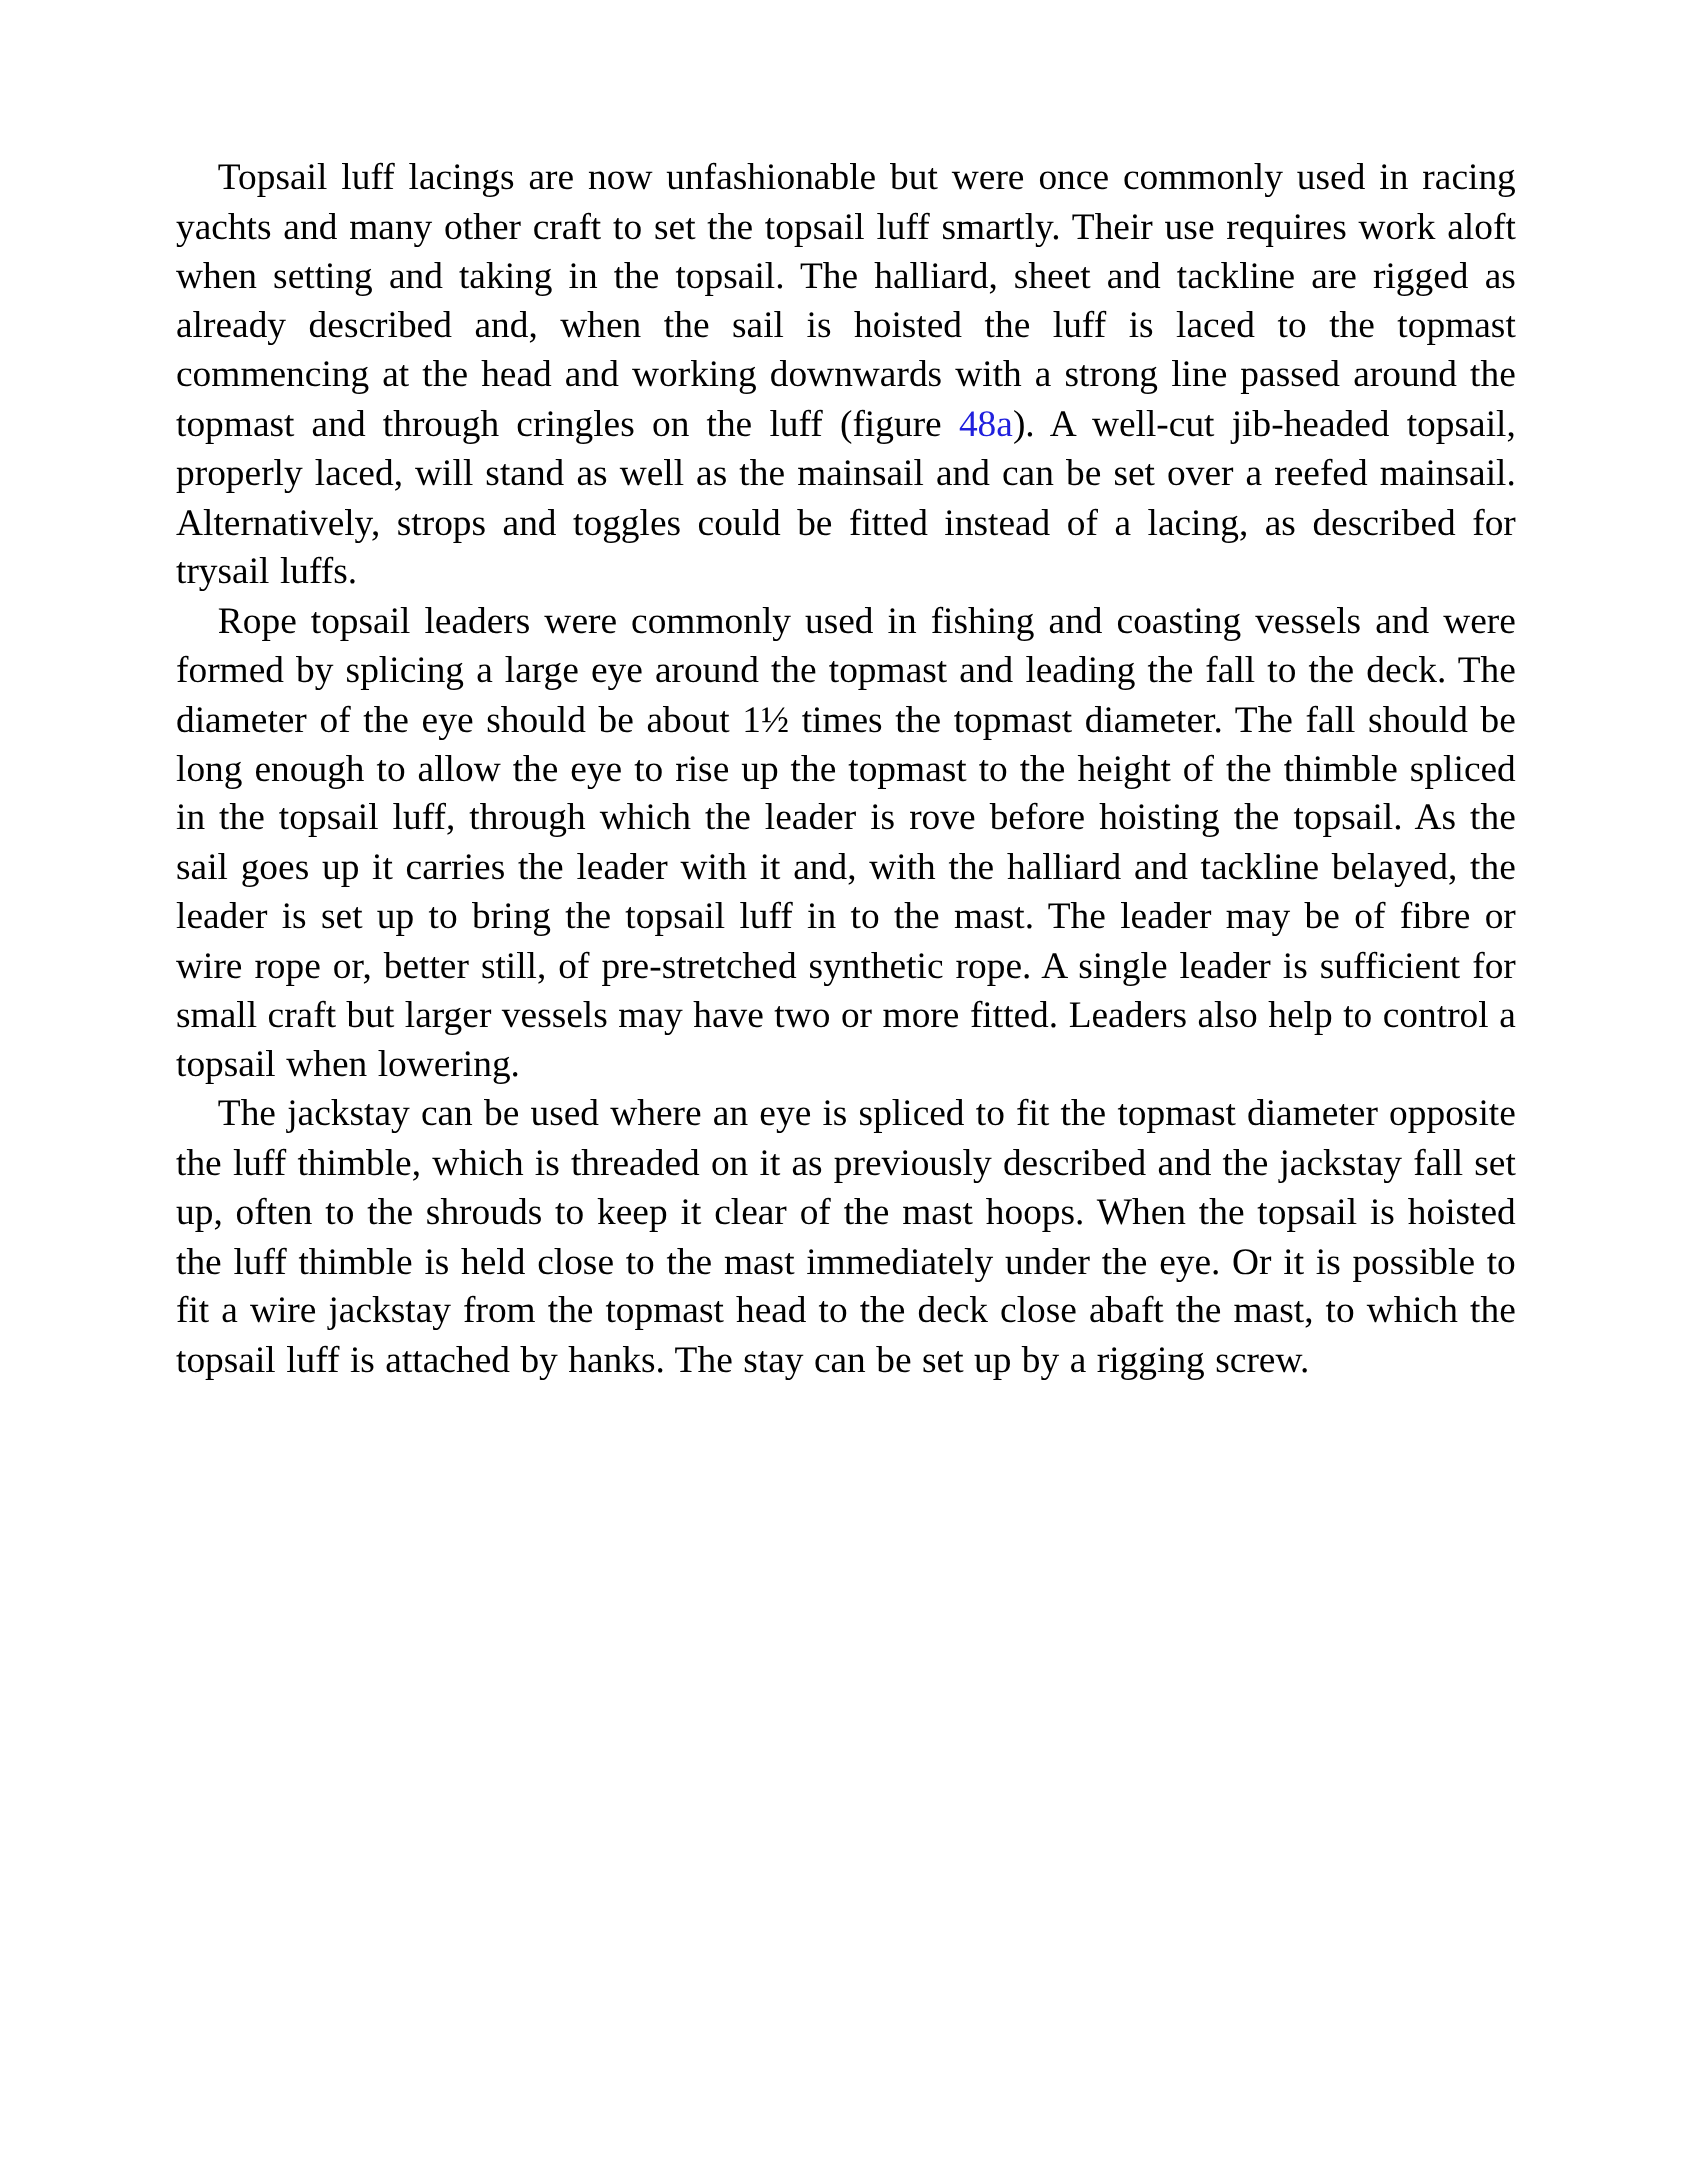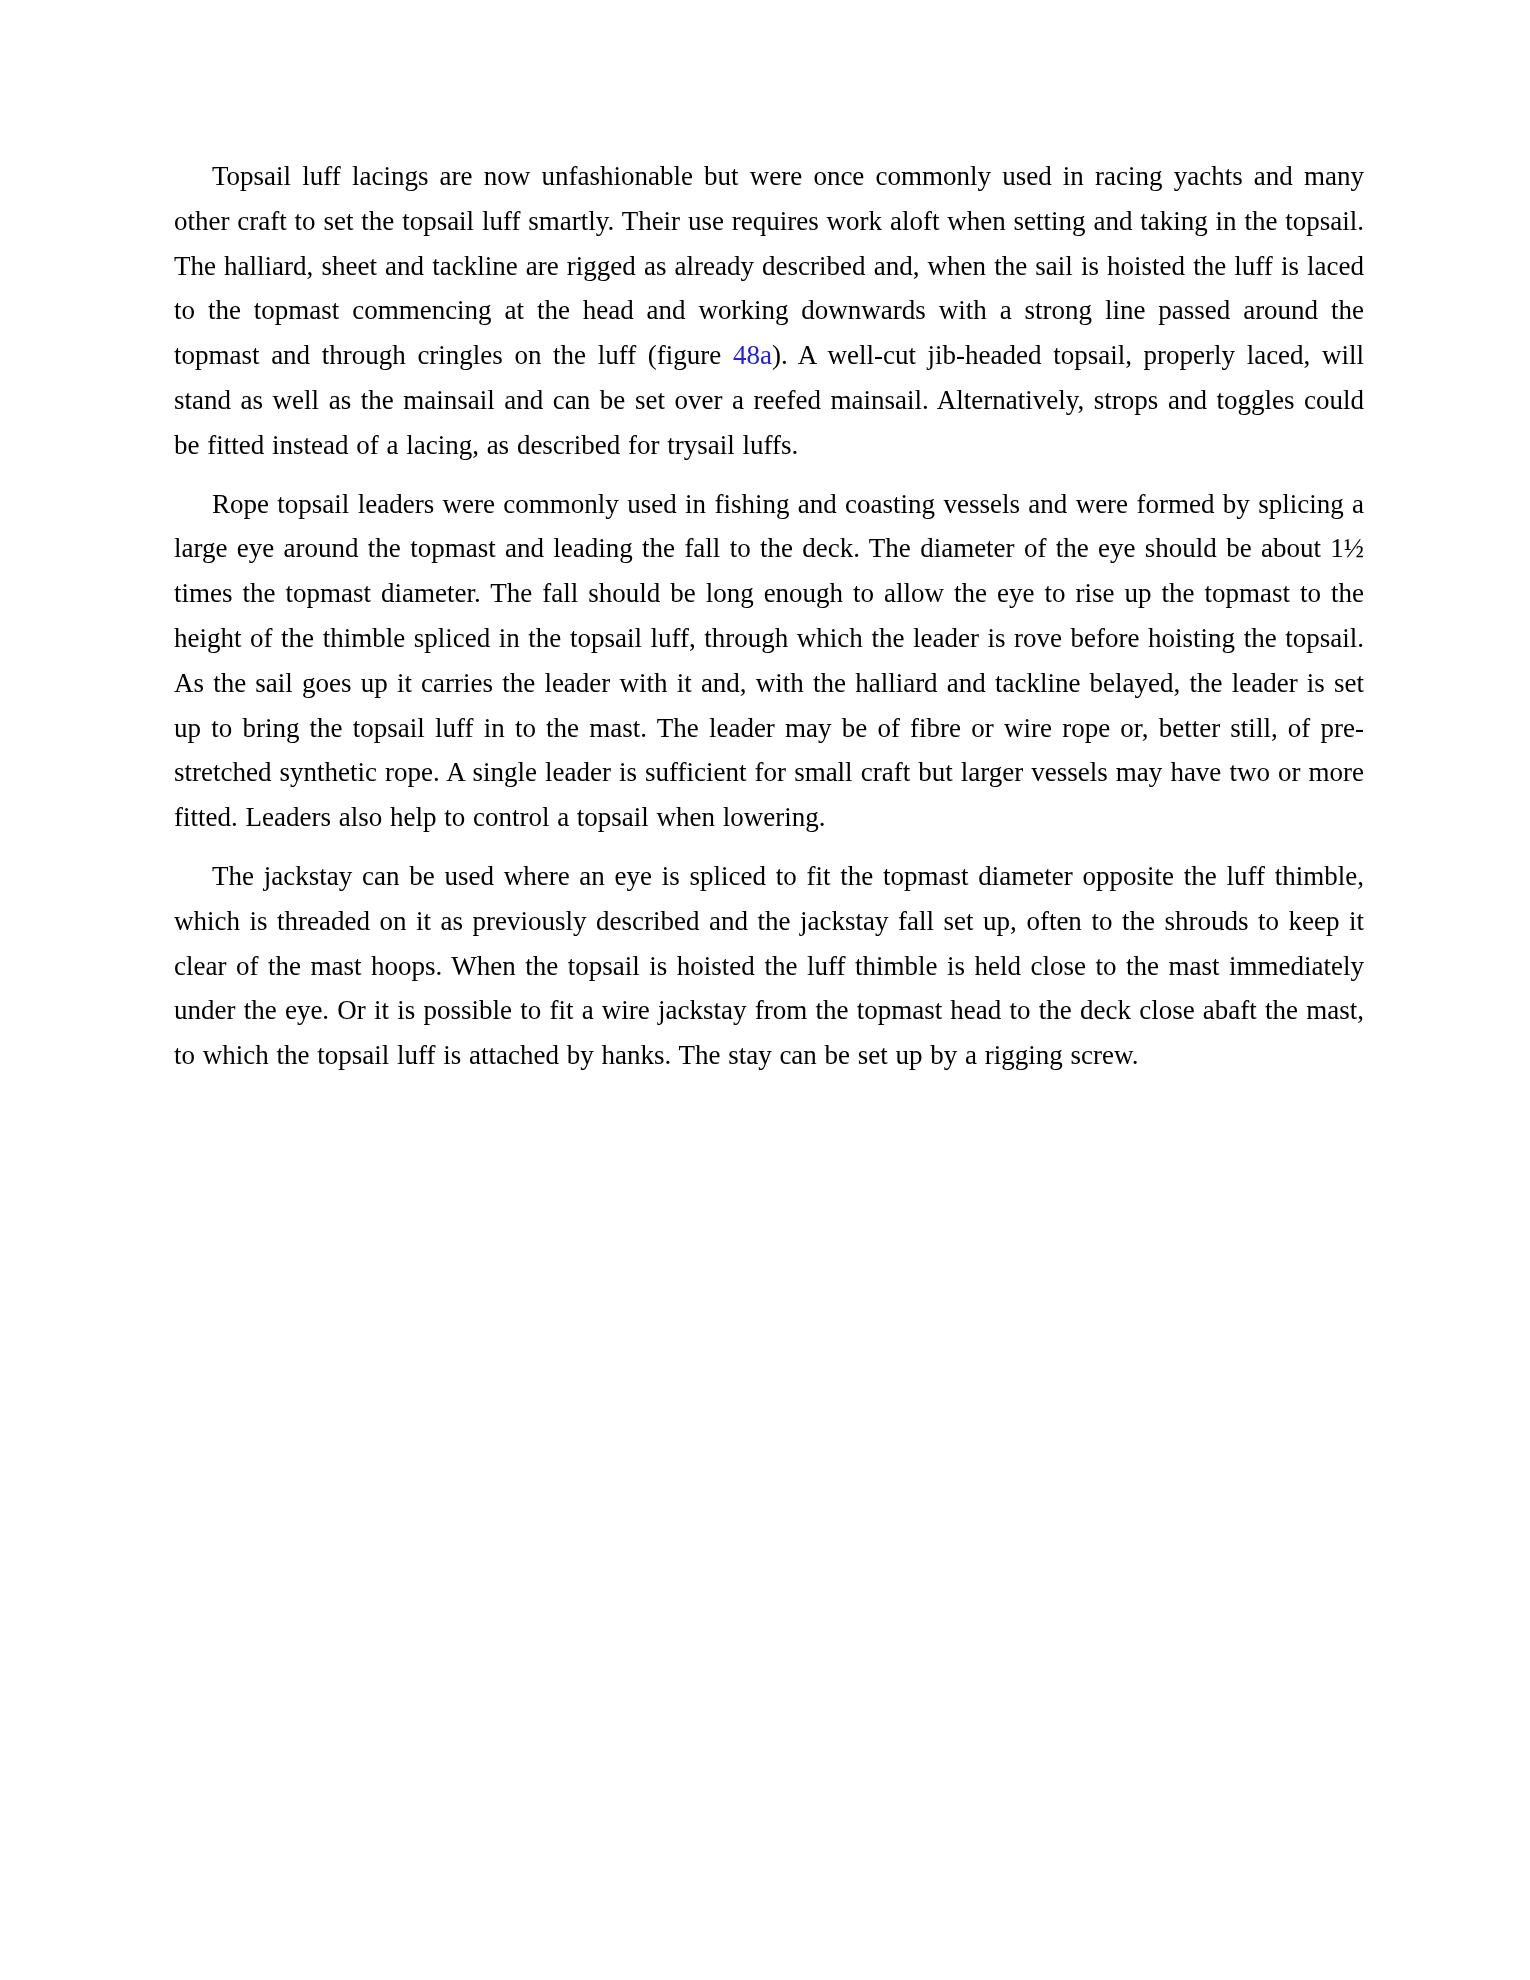--- a/index.html
+++ b/index.html
@@ -14,22 +14,22 @@
     font-family: "Liberation Serif", serif;
     color: var(--text-color, #000000);
   }
   .page {
     position: absolute;
     top: 140px;
     left: 160px;
     width: 1218px;
   }
   .para {
-    margin: 14px;
-    font-size: 27px;
+    margin: 0;
+    font-size: 34px;
     line-height: 44.8px;
     text-align: justify;
     text-indent: 38px;
     color: var(--text-color, #000000);
     word-spacing: 1px;
   }
   .figure-link {
     color: var(--link-color, #2020dd);
     text-decoration: none;
     cursor: pointer;

